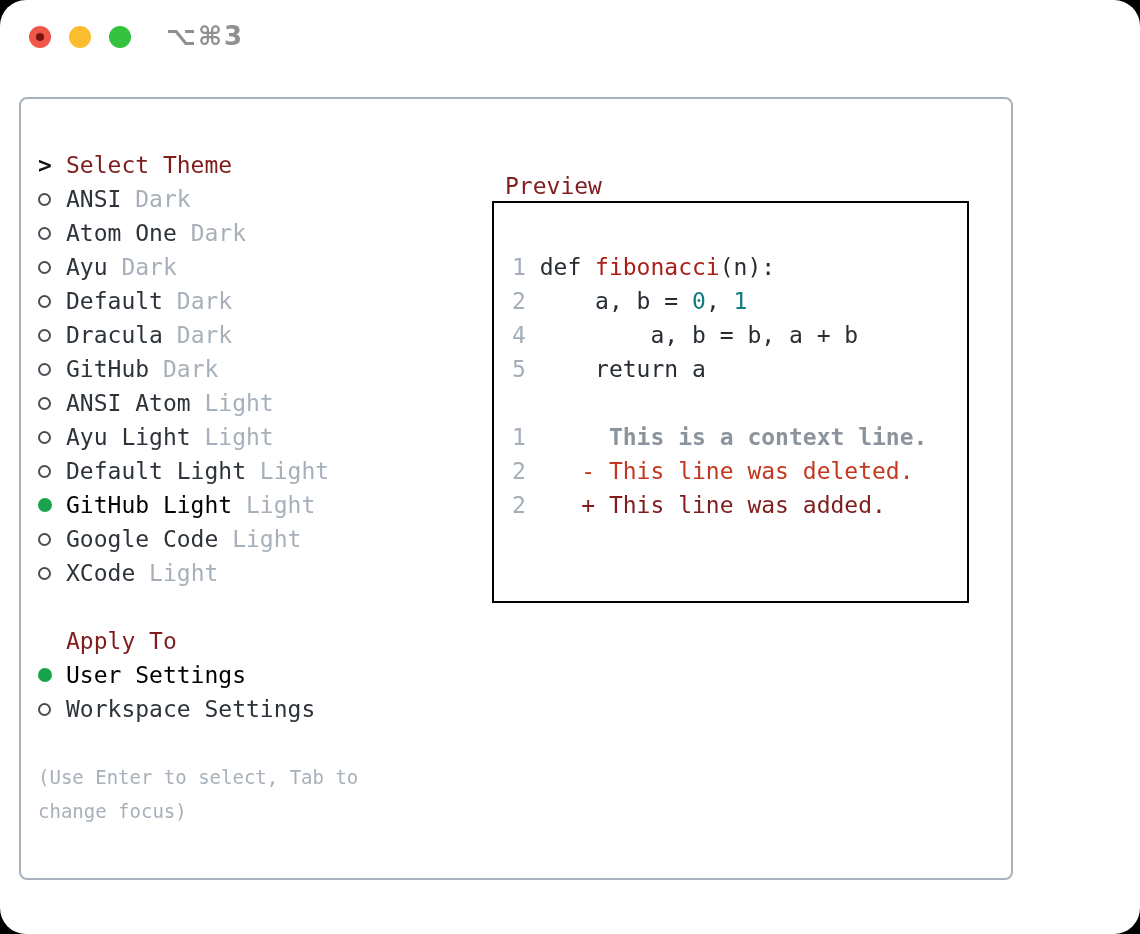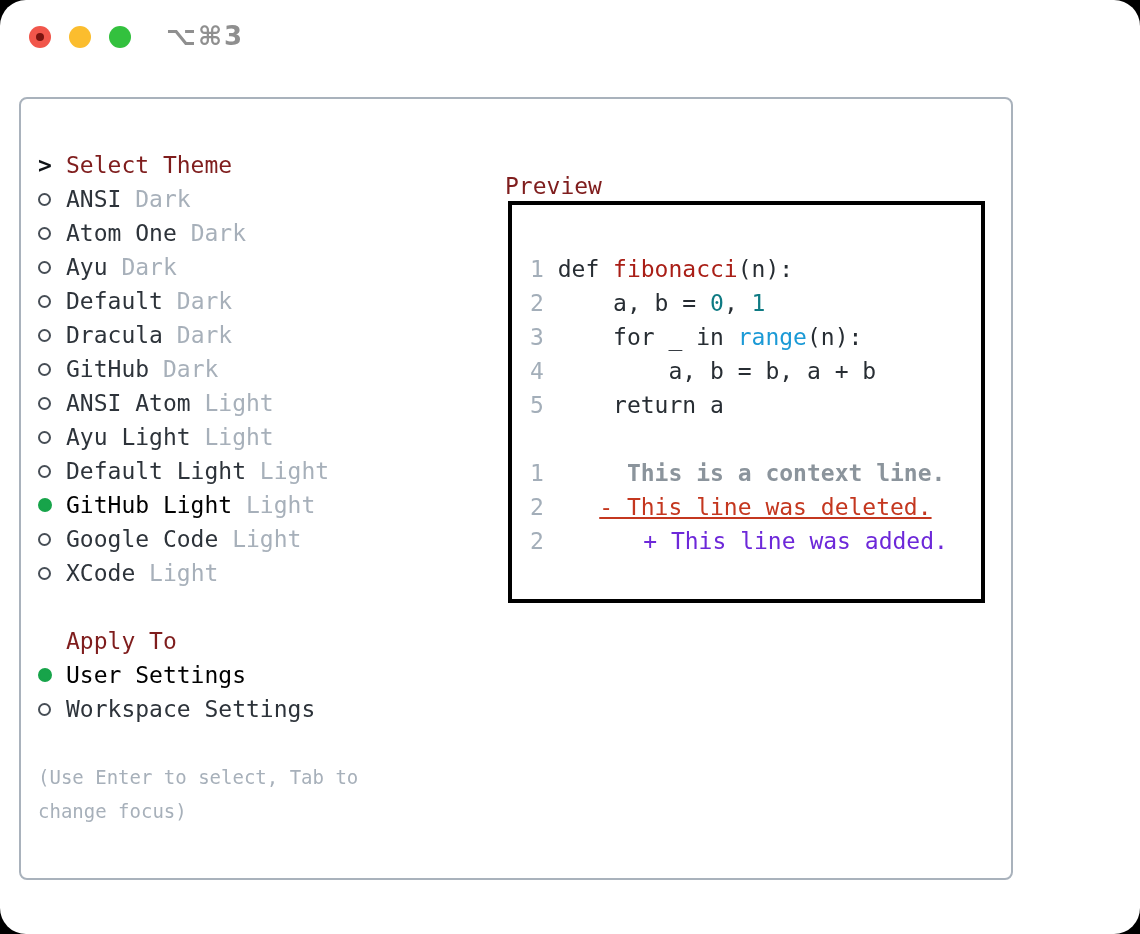--- a/index.html
+++ b/index.html
@@ -34,33 +34,33 @@
   .row.selected .radio{width:14px;height:14px;background:#17a44a;border-color:#17a44a;}
   .row.selected .item-name{color:#000000;}
   .item-variant{color:#a7b0ba;}
   .header-text{font-weight:normal;color:#7f1d1d;}
   .prompt{font-weight:bold;color:#101418;font-size:23px;}
   .spacer{height:34px;}
   .hint-line{height:34px;line-height:34px;font-size:19px;color:#a7b0ba;white-space:pre;}
   
   .preview-header{position:absolute;left:484px;top:49px;margin-top:21px;}
   .preview-box{
-    position:absolute;left:487px;top:102px;width:477px;height:402px;
-    border:4px solid #000000;box-sizing:border-box;background:#fff;
+    position:absolute;left:471px;top:102px;width:477px;height:402px;
+    border:2px solid #000000;box-sizing:border-box;background:#fff;
   }
   .code{position:absolute;left:18px;top:47px;}
   .code-line{height:34px;line-height:34px;font-size:23px;white-space:pre;color:#272d33;}
   .lineno{display:inline-block;width:2ch;color:#a3aeb9;}
   .tok-code{color:#272d33;}
   .tok-func{color:#a91e16;}
   .tok-num{color:#0e7a83;}
   .tok-builtin{color:#1b9ad6;}
   .tok-context{color:#8b949c;font-weight:bold;}
-  .tok-deleted{color:#c4371f;text-decoration:underline;}
-  .tok-added{color:#6d28d9;margin-left:44px;}
+  .tok-deleted{color:#c4371f;}
+  .tok-added{color:#7f1d1d;}
 </style>
 </head>
 <body>
 
 <div class="stage">
   <div class="window">
 
     <div class="titlebar">
       <span class="tl tl-red">
           <span class="tl-dot"></span>
@@ -166,21 +166,20 @@
       </div>
 
       <div class="preview-header">
         <div class="row"><span class="header-text">Preview</span></div>
       </div>
 
       <div class="preview-box">
         <div class="code" id="code-block">
             <div class="code-line"><span class="lineno">1</span><span class="tok-code">def </span><span class="tok-func">fibonacci</span><span class="tok-code">(n):</span></div>
             <div class="code-line"><span class="lineno">2</span><span class="tok-code">    a, b = </span><span class="tok-num">0</span><span class="tok-code">, </span><span class="tok-num">1</span></div>
-            <div class="code-line"><span class="lineno">3</span><span class="tok-code">    for _ in </span><span class="tok-builtin">range</span><span class="tok-code">(n):</span></div>
             <div class="code-line"><span class="lineno">4</span><span class="tok-code">        a, b = b, a + b</span></div>
             <div class="code-line"><span class="lineno">5</span><span class="tok-code">    return a</span></div>
             <div class="code-line"><span class="lineno"></span></div>
             <div class="code-line"><span class="lineno">1</span><span class="tok-context">     This is a context line.</span></div>
             <div class="code-line"><span class="lineno">2</span><span class="tok-code">   </span><span class="tok-deleted">- This line was deleted.</span></div>
             <div class="code-line"><span class="lineno">2</span><span class="tok-code">   </span><span class="tok-added">+ This line was added.</span></div>
           </div>
       </div>
 
     </div>

